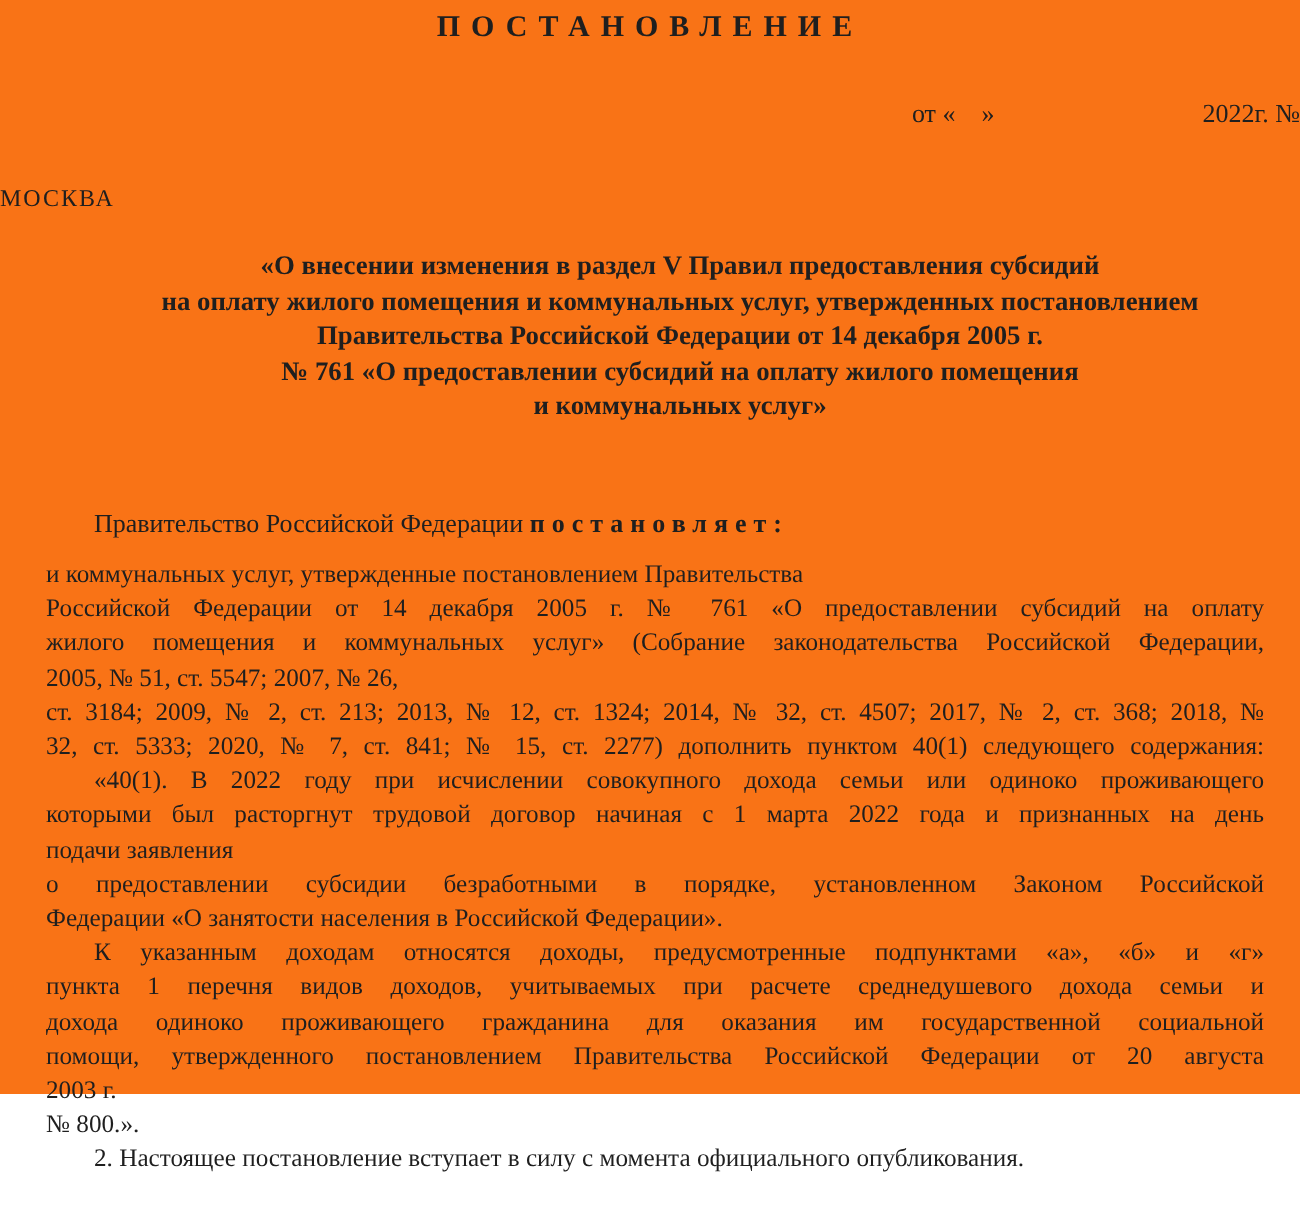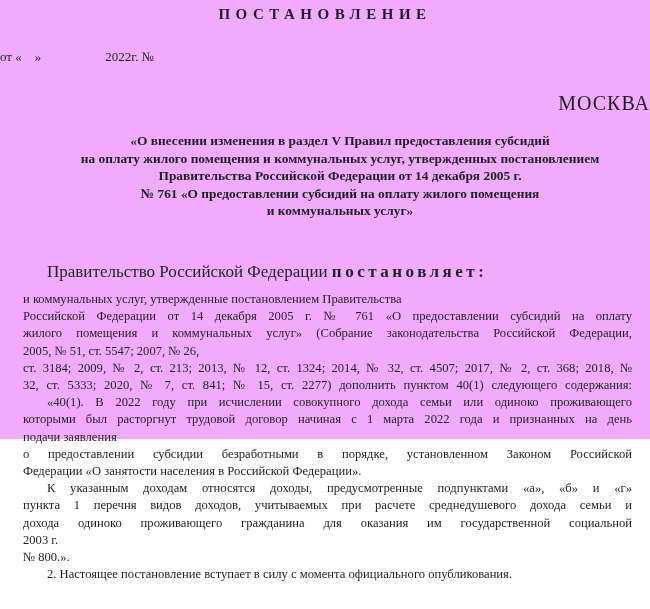--- a/index.html
+++ b/index.html
@@ -6,55 +6,55 @@
   html, body { background: #ffffff; }
   body {
     width: 650px;
     height: 609px;
     overflow: hidden;
     font-family: "Liberation Serif", "DejaVu Serif", serif;
     color: #1f1f1f;
   }
   .page {
     width: 650px;
-    height: 439px;
-    background: #f0abfc;
+    height: 547px;
+    background: #f97316;
     position: relative;
   }
   .doc-title {
     padding-top: 6px;
     text-align: center;
     font-weight: bold;
     font-size: 15px;
     letter-spacing: 5.5px;
   }
   .date-row {
     margin-top: 26px;
     display: flex;
-    justify-content: flex-start;
-    gap: 64px;
+    justify-content: flex-end;
+    gap: 104px;
     font-size: 13px;
   }
   .city {
     margin-top: 27px;
-    text-align: right;
-    font-size: 20px;
+    text-align: left;
+    font-size: 12px;
     letter-spacing: 1px;
   }
   .subject {
     margin-top: 17px;
     text-align: center;
     font-weight: bold;
     font-size: 13.4px;
     line-height: 17.6px;
     margin-left: 30px;
   }
   .preamble {
     margin: 42px 18px 0 23px;
-    font-size: 17px;
+    font-size: 13px;
     text-indent: 24px;
   }
   .preamble .emphasis {
     font-weight: bold;
     letter-spacing: 3.5px;
   }
   .body-text {
     margin: 9px 18px 0 23px;
     font-size: 12.6px;
     line-height: 17.2px;
@@ -101,18 +101,19 @@
       <div class="line fill">ст. 3184; 2009, № 2, ст. 213; 2013, № 12, ст. 1324; 2014, № 32, ст. 4507; 2017, № 2, ст. 368; 2018, №</div>
       <div class="line fill">32, ст. 5333; 2020, № 7, ст. 841; № 15, ст. 2277) дополнить пунктом 40(1) следующего содержания:</div>
       <div class="line indent fill">«40(1). В 2022 году при исчислении совокупного дохода семьи или одиноко проживающего</div>
       <div class="line fill">которыми был расторгнут трудовой договор начиная с 1 марта 2022 года и признанных на день</div>
       <div class="line">подачи заявления</div>
       <div class="line fill">о предоставлении субсидии безработными в порядке, установленном Законом Российской</div>
       <div class="line">Федерации «О занятости населения в Российской Федерации».</div>
       <div class="line indent fill">К указанным доходам относятся доходы, предусмотренные подпунктами «а», «б» и «г»</div>
       <div class="line fill">пункта 1 перечня видов доходов, учитываемых при расчете среднедушевого дохода семьи и</div>
       <div class="line fill">дохода одиноко проживающего гражданина для оказания им государственной социальной</div>
+      <div class="line fill">помощи, утвержденного постановлением Правительства Российской Федерации от 20 августа</div>
       <div class="line">2003 г.</div>
       <div class="line">№ 800.».</div>
       <div class="line indent">2. Настоящее постановление вступает в силу с момента официального опубликования.</div>
     </div>
 
 </div>
 
 </body></html>

